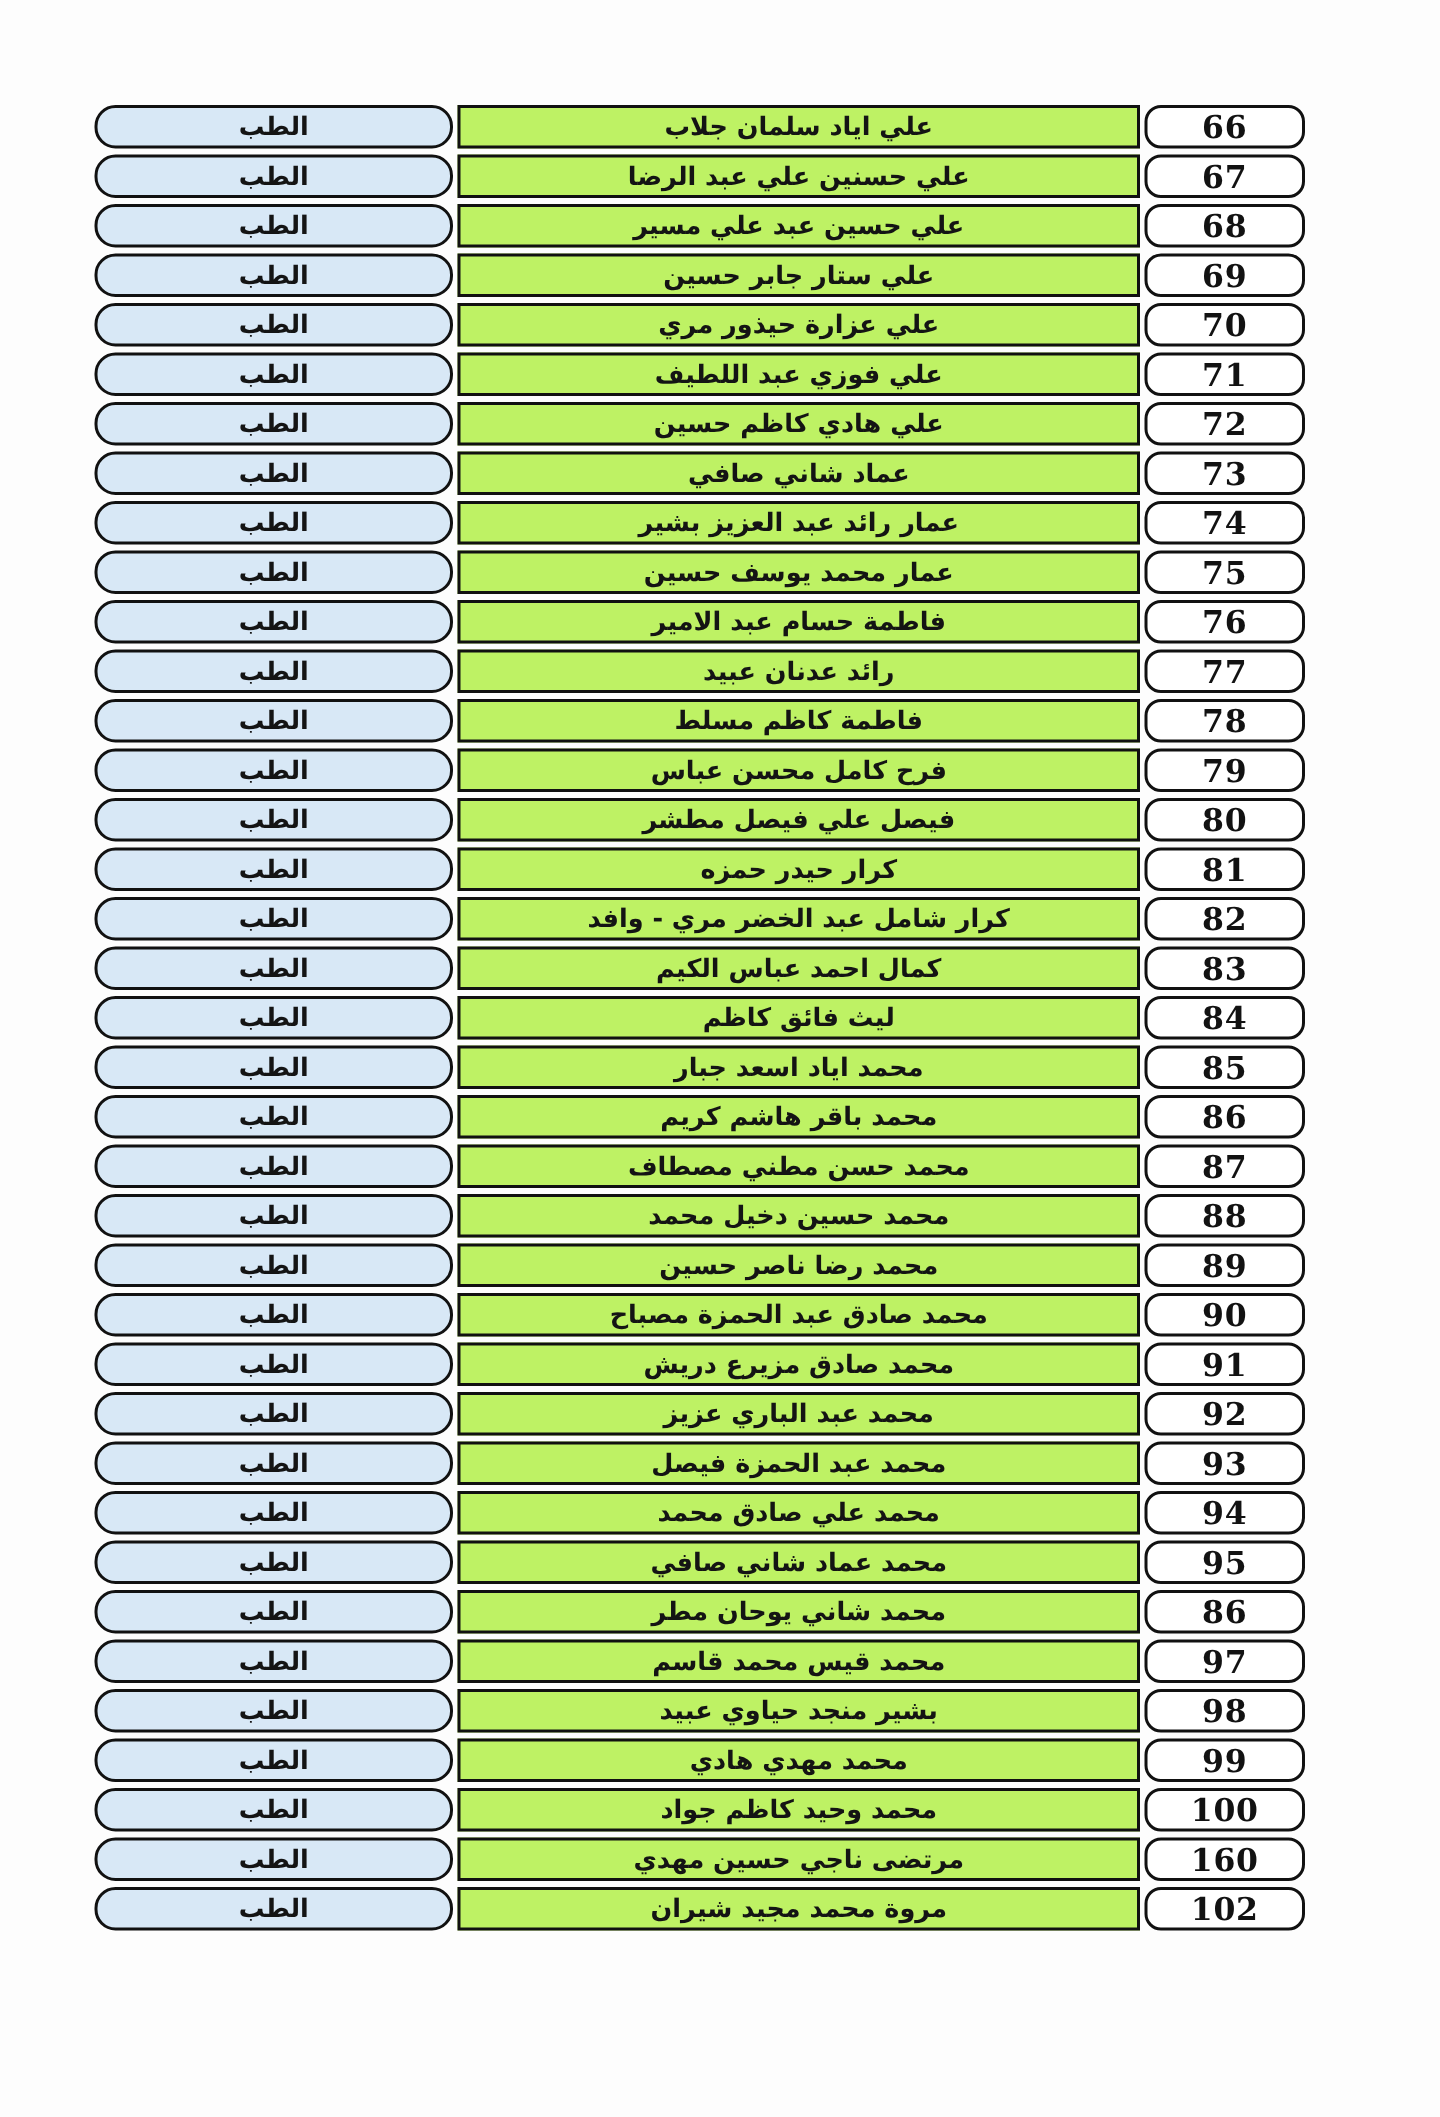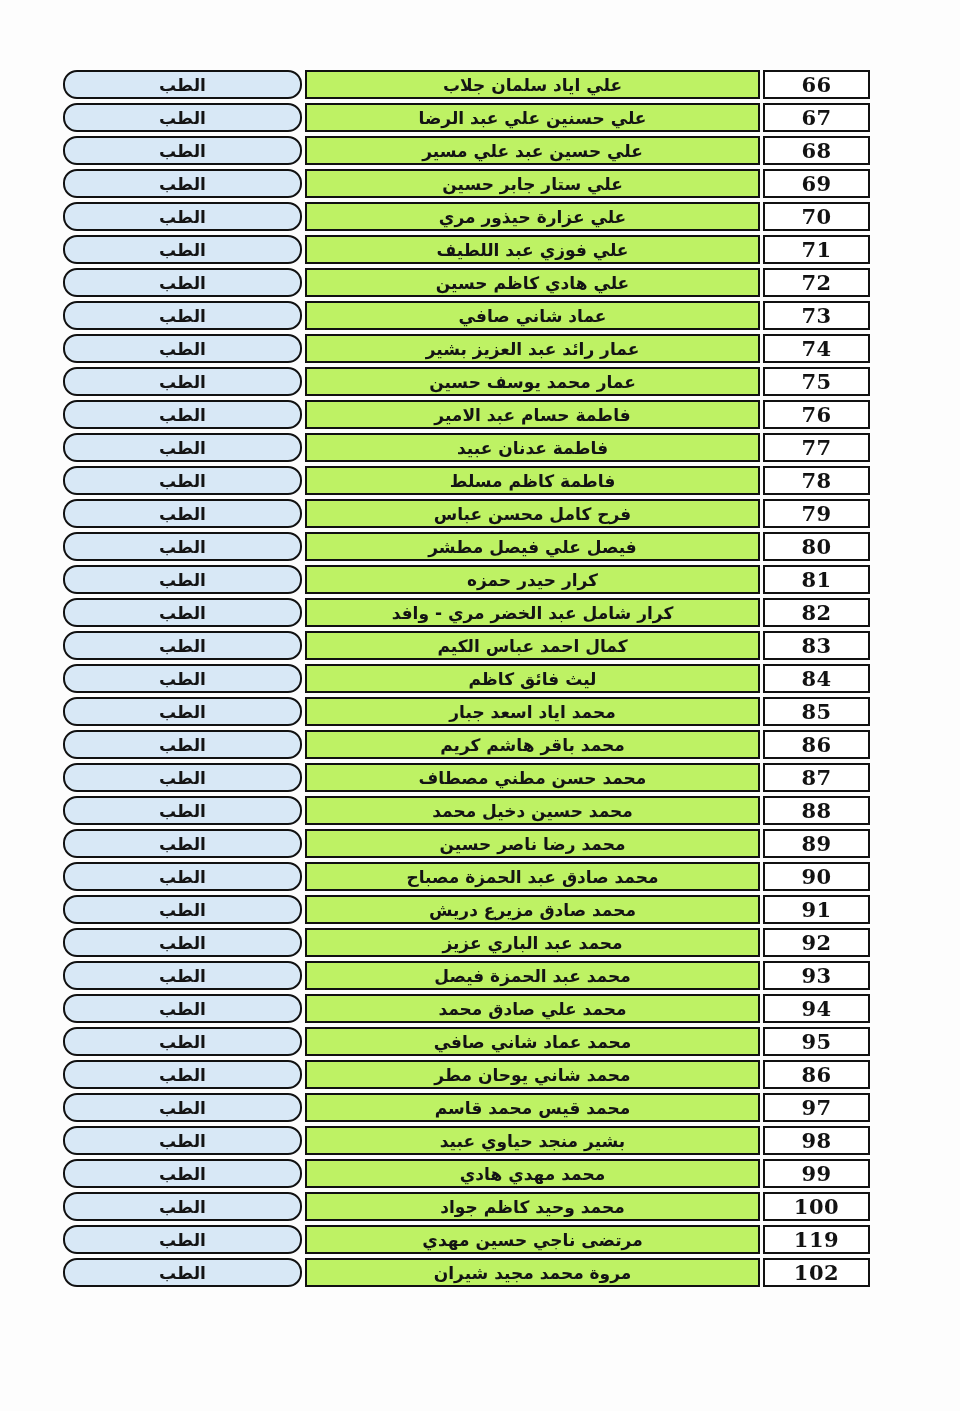--- a/index.html
+++ b/index.html
@@ -35,20 +35,21 @@
     overflow: hidden;
     white-space: nowrap;
   }
   td.num-cell {
     background: #ffffff;
     font-family: "DejaVu Serif", "Liberation Serif", serif;
     font-weight: bold;
     font-size: 21px;
     color: #121212;
     letter-spacing: 0.5px;
+    border-radius: 11px;
   }
   td.name-cell {
     background: #bef264;
     font-weight: bold;
     font-size: 17px;
     color: #141414;
   }
   td.dept-cell {
     font-weight: bold;
     font-size: 17px;
@@ -128,21 +129,21 @@
   </tr>
 
   <tr>
     <td class="num-cell">76</td>
     <td class="name-cell">فاطمة حسام عبد الامير</td>
     <td class="dept-cell" style="background: rgb(216, 232, 246);">الطب</td>
   </tr>
 
   <tr>
     <td class="num-cell">77</td>
-    <td class="name-cell">فاطمة عدنان عبيد</td>
+    <td class="name-cell">رائد عدنان عبيد</td>
     <td class="dept-cell" style="background: rgb(216, 232, 246);">الطب</td>
   </tr>
 
   <tr>
     <td class="num-cell">78</td>
     <td class="name-cell">فاطمة كاظم مسلط</td>
     <td class="dept-cell" style="background: rgb(216, 232, 246);">الطب</td>
   </tr>
 
   <tr>
@@ -271,21 +272,21 @@
     <td class="dept-cell" style="background: rgb(216, 232, 246);">الطب</td>
   </tr>
 
   <tr>
     <td class="num-cell">100</td>
     <td class="name-cell">محمد وحيد كاظم جواد</td>
     <td class="dept-cell" style="background: rgb(216, 232, 246);">الطب</td>
   </tr>
 
   <tr>
-    <td class="num-cell">119</td>
+    <td class="num-cell">160</td>
     <td class="name-cell">مرتضى ناجي حسين مهدي</td>
     <td class="dept-cell" style="background: rgb(216, 232, 246);">الطب</td>
   </tr>
 
   <tr>
     <td class="num-cell">102</td>
     <td class="name-cell">مروة محمد مجيد شيران</td>
     <td class="dept-cell" style="background: rgb(216, 232, 246);">الطب</td>
   </tr>
 </tbody>

